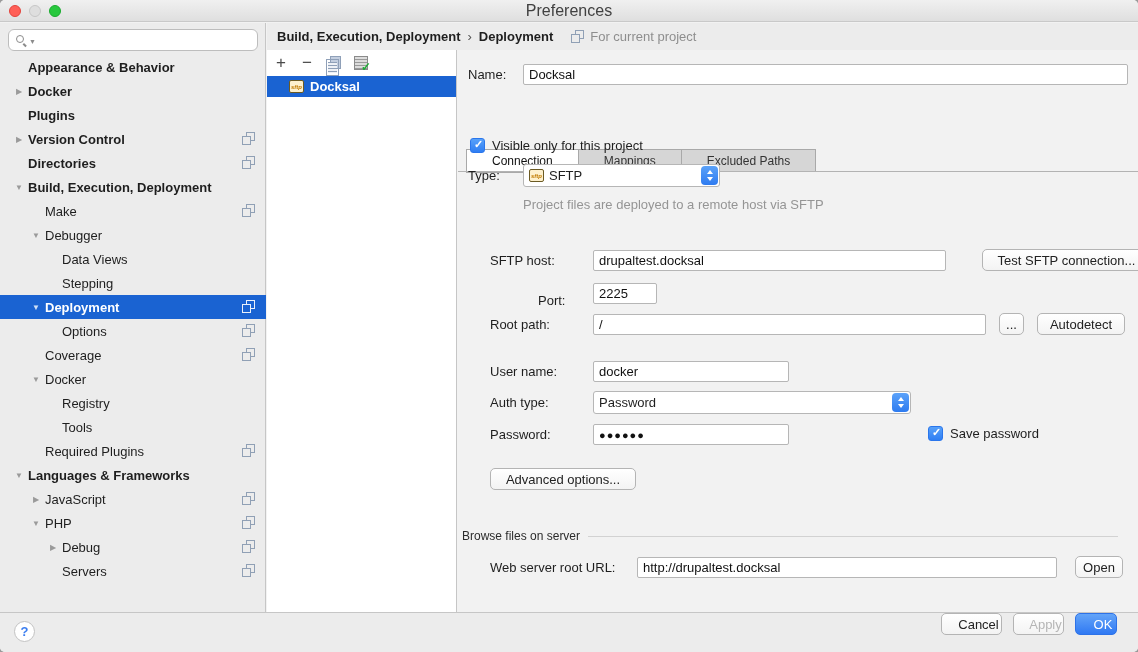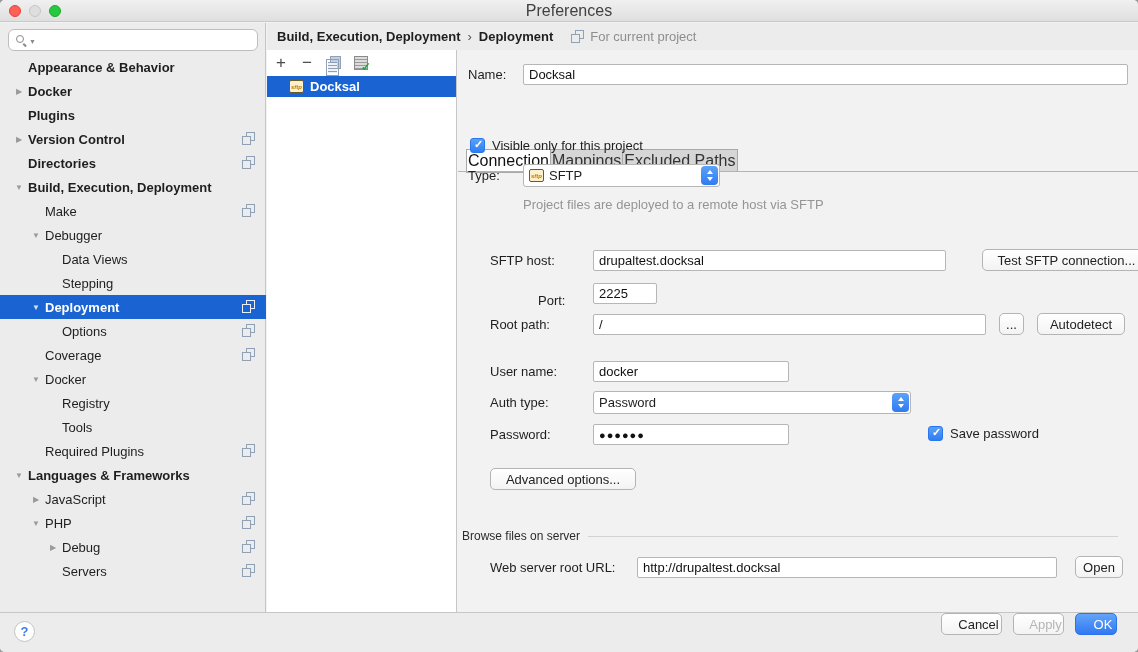--- a/index.html
+++ b/index.html
@@ -102,21 +102,21 @@
   .btn { position:absolute; height:22px; border:1px solid #b4b4b4; border-radius:5px;
          background:linear-gradient(#ffffff,#f3f3f3); font:13px "Liberation Sans",sans-serif; color:#222;
          display:flex; align-items:center; justify-content:center; padding:0 10px; }
   .btn.disabled { color:#b5b5b5; }
   .btn.primary { background:linear-gradient(#63a4f8,#3079f3); border-color:#2d72e8; color:#fff; }
 
   
   .tabline { position:absolute; left:0; top:121px; width:680px; height:1px; background:#b3b3b3; }
   .tabbar { position:absolute; left:8px; top:99px; display:flex; }
   .tab { height:23px; border:1px solid #a9a9a9; border-left-width:0; background:#d6d6d6;
-         color:#333; font-size:16px; display:flex; align-items:center; padding:0 1px; }
+         color:#333; font-size:12px; display:flex; align-items:center; padding:0 25px; }
   .tab:first-child { border-left-width:1px; }
   .tab.active { background:#fff; color:#111; height:24px; }
 
   
   .footer { position:absolute; left:0; top:612px; width:1138px; height:40px; background:#ececec;
             border-top:1px solid #c6c6c6; }
   .helpbtn { position:absolute; left:14px; top:8px; width:21px; height:21px; border-radius:50%;
              background:#fff; border:1px solid #c3c3c3; color:#3b7ef0; font-weight:bold; font-size:13px;
              display:flex; align-items:center; justify-content:center; }
   .footer .btn { top:0;padding-left:24px; }

